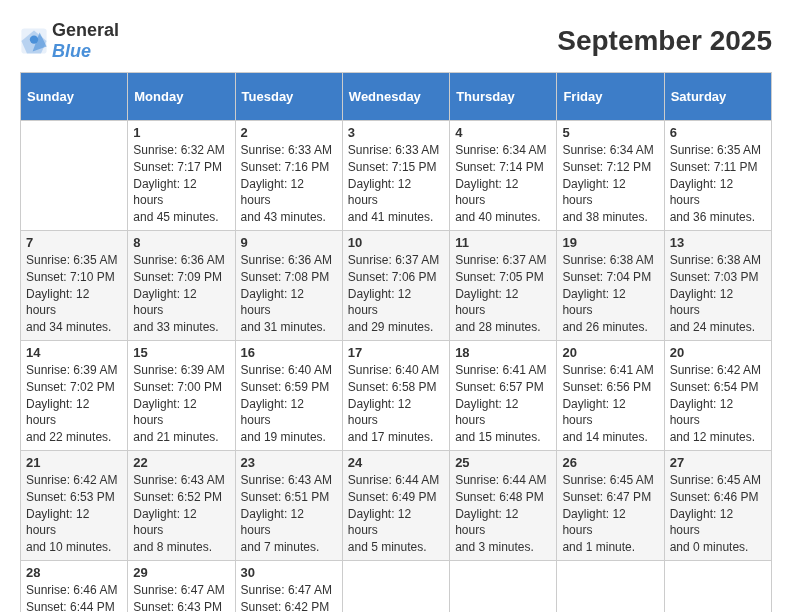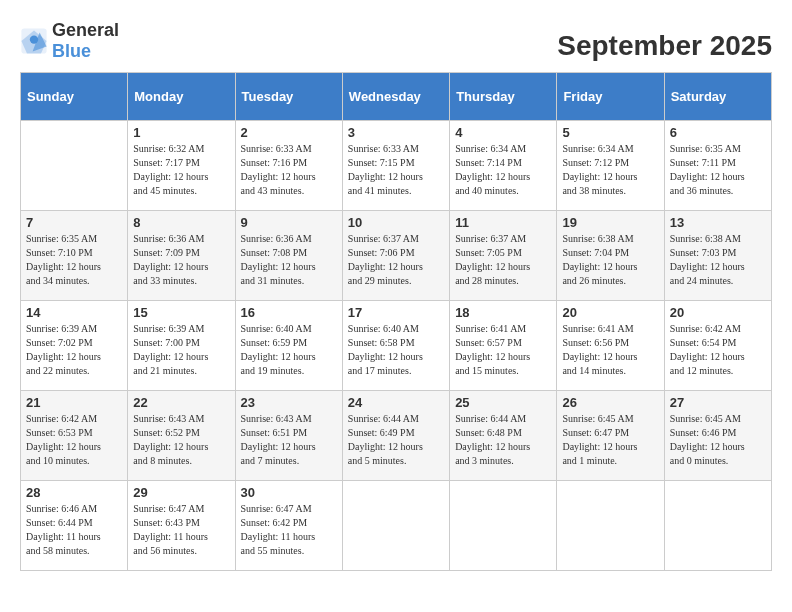--- a/index.html
+++ b/index.html
@@ -6,21 +6,21 @@
     body {
       font-family: Arial, sans-serif;
       background: #fff;
       width: 792px;
       min-height: 612px;
       padding: 20px;
     }
     .header-area {
       display: flex;
       justify-content: space-between;
-      align-items: flex-end;
+      align-items: center;
       margin-bottom: 10px;
       gap: 30px;
     }
     .logo {
       display: flex;
       align-items: center;
       gap: 4px;
     }
     .logo-icon {
       width: 28px;
@@ -61,23 +61,22 @@
     }
     .day-number {
       font-size: 13px;
       font-weight: bold;
       color: #333;
       display: block;
       margin-bottom: 2px;
     }
     .day-info {
       color: #333;
-      font-size: 10px;
+      font-size: 12px;
       line-height: 1.4;
-      font-family: Liberation Serif, serif;
     }
     .empty-cell {
       background: #f9f9f9;
     }
     tr:nth-child(even) td {
       background-color: #f5f5f5;
     }
     tr:nth-child(odd) td {
       background-color: #ffffff;
     }
@@ -92,21 +91,21 @@
   <div class="logo">
     <svg class="logo-icon" viewBox="0 0 40 40">
       <rect x="2" y="2" width="36" height="36" rx="4" fill="#e8f0fa"></rect>
       <polygon points="20,5 38,20 30,38 10,38 2,20" fill="#4a90d9" opacity="0.3"></polygon>
       <polygon points="28,8 38,28 18,35" fill="#4a90d9" opacity="0.6"></polygon>
       <circle cx="20" cy="18" r="6" fill="#4a90d9"></circle>
     </svg>
     <div>
       <div>
         <span style="font-size:18px;font-weight:bold;color:#333;">General</span><br>
-        <span style="font-size:18px;font-weight:bold;color:#4a90d9;">Blue</span>
+        <span style="font-size:18px;font-weight:bold;color:#4a90d9;font-style:italic;">Blue</span>
       </div>
     </div>
   </div>
   <div class="title-area">
     <div class="calendar-title">September 2025</div>
   </div>
 </div>
 
 <table class="calendar-table">
   <thead>

